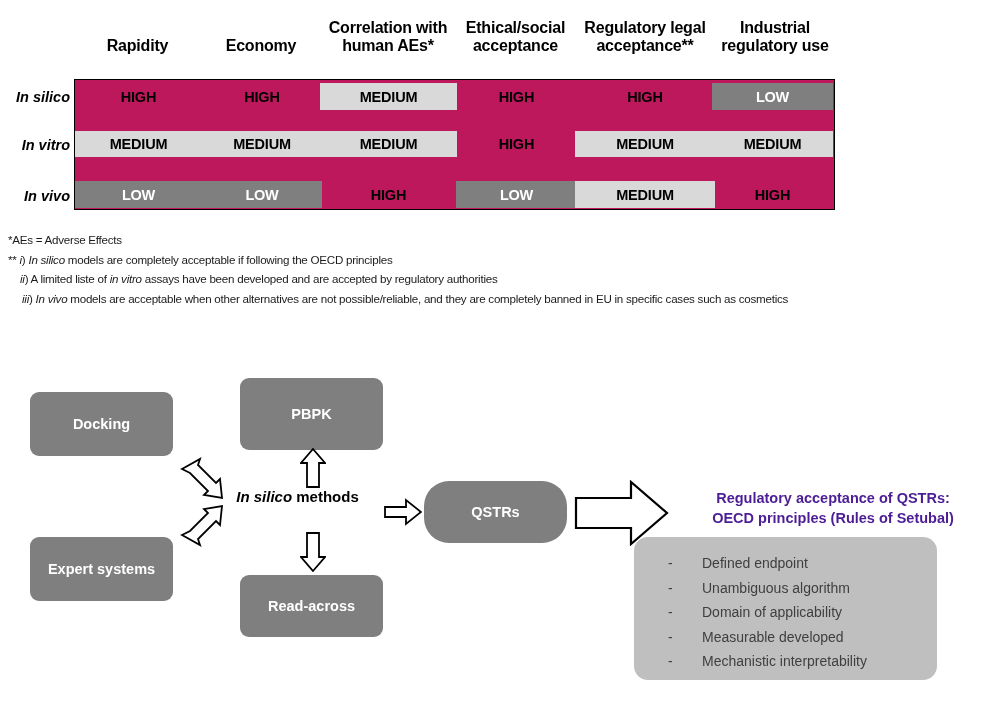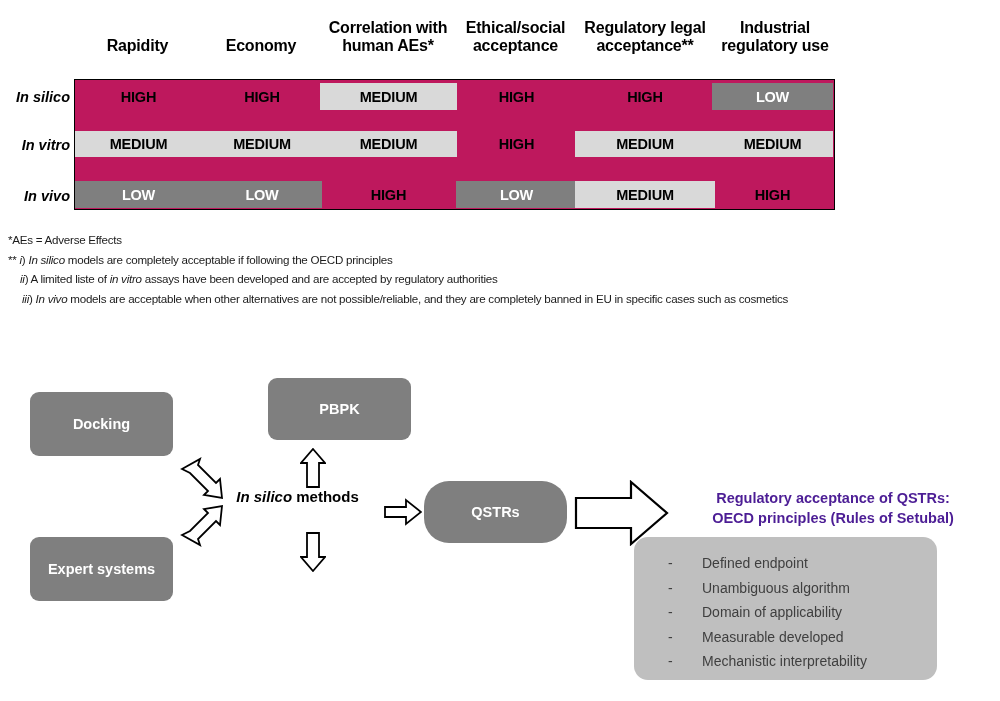--- a/index.html
+++ b/index.html
@@ -188,24 +188,27 @@
 <section id="diagram">
 
   <div class="gbox" style="left:30px; top:32px; width:143px; height:64px;">
     <span>Docking</span>
   </div>
 
   <div class="gbox" style="left:30px; top:177px; width:143px; height:64px;">
     <span>Expert systems</span>
   </div>
 
-  <div class="gbox" style="left:240px; top:18px; width:143px; height:62px;margin-left:28px;">
+  <div class="gbox" style="left:240px; top:18px; width:143px; height:72px;">
     <span>PBPK</span>
   </div>
 
+  <div class="gbox" style="left:240px; top:215px; width:143px; height:62px;">
+    <span>Read-across</span>
+  </div>
 
   <div class="gbox" style="left:424px; top:121px; width:143px; height:62px;border-radius:25px;">
     <span>QSTRs</span>
   </div>
 
   <div class="center-label" style="left:210px; top:127px; width:175px;">
     <div><span class="ital">In silico</span><span> methods</span></div>
   </div>
 
   <svg class="arrow-svg" style="left:300px; top:88px;" width="26" height="40" viewBox="0 0 26 40">

